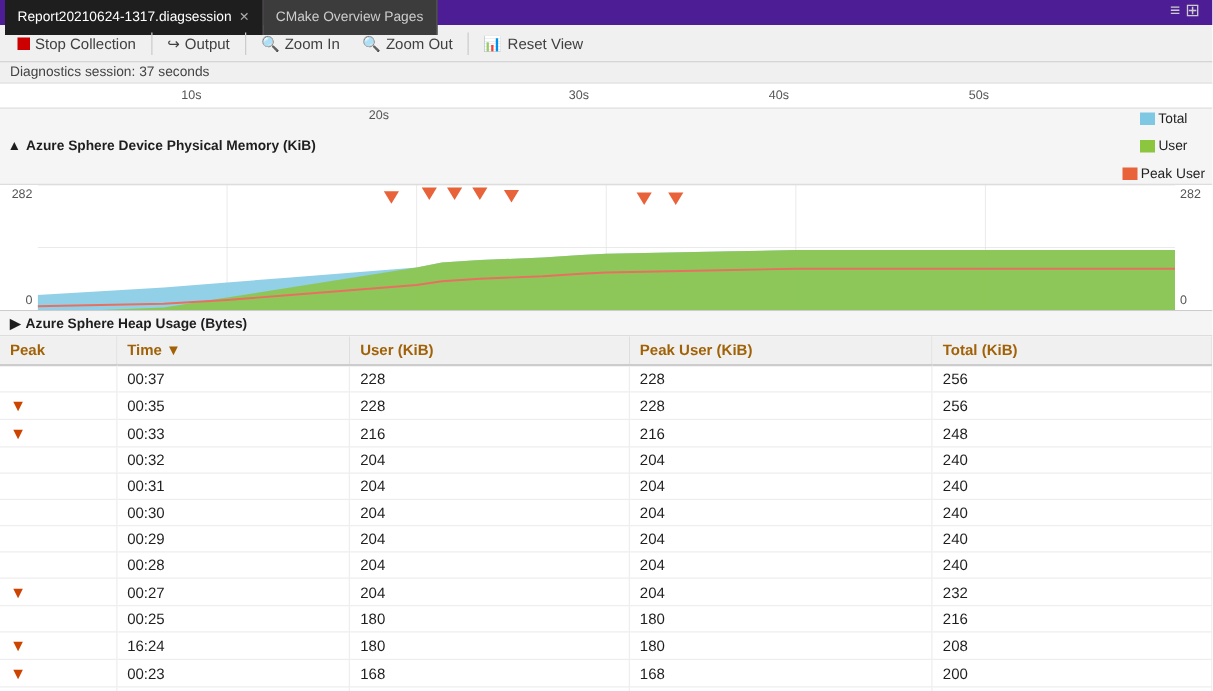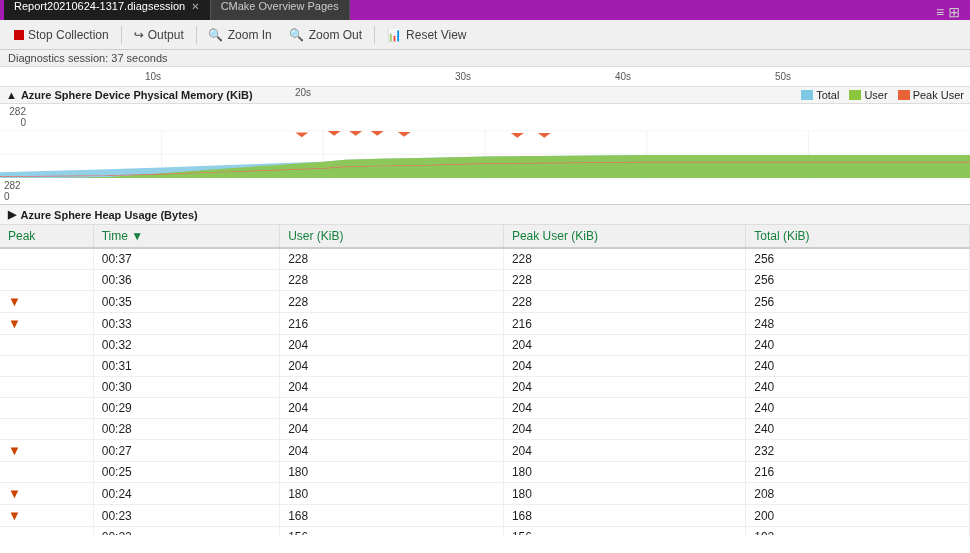--- a/index.html
+++ b/index.html
@@ -1,57 +1,57 @@
 <!DOCTYPE html>
 <html><head>
   <meta charset="utf-8">
   <style>
     * { box-sizing: border-box; margin: 0; padding: 0; }
     body { font-family: 'Segoe UI', Arial, sans-serif; font-size: 12px; background: #fff; color: #1e1e1e; overflow: hidden; width: 970px; height: 553px; }
 
     
-    .tab-bar { display: flex; align-items: flex-end; background: #a21caf; height: 20px; padding: 0 4px; }
+    .tab-bar { display: flex; align-items: flex-start; background: #4c1d95; height: 20px; padding: 0 4px; }
     .tab { display: flex; align-items: center; height: 28px; padding: 0 10px; font-size: 11px; color: #ccc; cursor: pointer; white-space: nowrap; gap: 6px; background: #3c3c3c; border-right: 1px solid #555; }
     .tab.active { background: #1e1e1e; color: #fff; }
     .tab .close-btn { font-size: 10px; color: #aaa; cursor: pointer; }
     .tab-actions { margin-left: auto; display: flex; gap: 4px; padding-right: 6px; color: #ccc; font-size: 14px; cursor: pointer; }
 
     
     .toolbar { display: flex; align-items: center; background: #f0f0f0; border-bottom: 1px solid #ccc; height: 30px; padding: 0 6px; gap: 2px; }
     .toolbar-btn { display: flex; align-items: center; gap: 4px; padding: 3px 8px; font-size: 12px; cursor: pointer; background: transparent; border: none; color: #404040; }
     .toolbar-sep { width: 1px; height: 18px; background: #ccc; margin: 0 2px; }
     .stop-icon { width: 10px; height: 10px; background: #c00; display: inline-block; }
 
     
     .session-label { background: #f0f0f0; padding: 2px 8px; font-size: 11px; color: #444; border-bottom: 1px solid #ddd; }
 
     
     .chart-container { background: #fff; border-bottom: 1px solid #ccc; }
     .chart-header { display: flex; align-items: center; padding: 2px 6px; background: #f5f5f5; border-bottom: 1px solid #ddd; }
     .chart-title { font-size: 11px; font-weight: bold; color: #1e1e1e; display: flex; align-items: center; gap: 4px; }
-    .chart-legend { margin-left: auto; display: flex; gap: 10px; align-items: center; font-size: 11px; }
+    .chart-legend { margin-left: auto; display: flex; gap: 10px; align-items: center; font-size: 11px; flex-direction: column; }
     .legend-item { display: flex; align-items: center; gap: 3px; }
     .legend-swatch { width: 12px; height: 10px; display: inline-block; }
 
-    .chart-wrapper { position: relative; height: 100px; display: flex; flex-direction: column; }
+    .chart-wrapper { position: relative; height: 100px; display: flex; }
     .chart-y-axis { width: 30px; display: flex; flex-direction: column; justify-content: space-between; align-items: flex-end; padding: 2px 4px; font-size: 10px; color: #555; }
     .chart-y-axis-right { width: 30px; display: flex; flex-direction: column; justify-content: space-between; align-items: flex-start; padding: 2px 4px; font-size: 10px; color: #555; }
     .chart-svg-area { flex: 1; position: relative; overflow: hidden; }
 
     
     .time-axis { display: flex; align-items: center; padding: 0 30px; background: #fff; border-bottom: 1px solid #ddd; height: 20px; position: relative; font-size: 10px; color: #555; }
 
     
     .section-collapsed { padding: 3px 8px; background: #f5f5f5; border-bottom: 1px solid #ddd; font-size: 11px; font-weight: bold; cursor: pointer; display: flex; align-items: center; gap: 4px; }
 
     
     .table-container { overflow-y: auto; height: 310px; position: relative; }
     .data-table { width: 100%; border-collapse: collapse; }
     .data-table thead { position: sticky; top: 0; background: #f0f0f0; z-index: 10; }
-    .data-table th { padding: 4px 8px; text-align: left; border-bottom: 2px solid #ccc; border-right: 1px solid #ddd; font-size: 12px; font-weight: 400; color: #15803d; white-space: nowrap; cursor: pointer; }
+    .data-table th { padding: 4px 8px; text-align: left; border-bottom: 2px solid #ccc; border-right: 1px solid #ddd; font-size: 12px; font-weight: 700; color: #a16207; white-space: nowrap; cursor: pointer; }
     .data-table td { padding: 3px 8px; border-bottom: 1px solid #eee; border-right: 1px solid #eee; font-size: 12px; color: #1e1e1e; }
 
     .col-peak { width: 50px; }
     .col-time { width: 100px; }
     .col-user { width: 120px; }
     .col-peak-user { width: 130px; }
     .col-total { width: 120px; }
   </style>
 </head>
 <body>
@@ -192,27 +192,20 @@
       </thead>
       <tbody id="table-body">
       <tr>
     <td style="color:#cc4400; font-size:13px;"></td>
     <td>00:37</td>
     <td>228</td>
     <td>228</td>
     <td>256</td>
   </tr>
           <tr>
-    <td style="color:#cc4400; font-size:13px;"></td>
-    <td>00:36</td>
-    <td>228</td>
-    <td>228</td>
-    <td>256</td>
-  </tr>
-          <tr>
     <td style="color:#cc4400; font-size:13px;">▼</td>
     <td>00:35</td>
     <td>228</td>
     <td>228</td>
     <td>256</td>
   </tr>
           <tr>
     <td style="color:#cc4400; font-size:13px;">▼</td>
     <td>00:33</td>
     <td>216</td>
@@ -263,21 +256,21 @@
   </tr>
           <tr>
     <td style="color:#cc4400; font-size:13px;"></td>
     <td>00:25</td>
     <td>180</td>
     <td>180</td>
     <td>216</td>
   </tr>
           <tr>
     <td style="color:#cc4400; font-size:13px;">▼</td>
-    <td>00:24</td>
+    <td>16:24</td>
     <td>180</td>
     <td>180</td>
     <td>208</td>
   </tr>
           <tr>
     <td style="color:#cc4400; font-size:13px;">▼</td>
     <td>00:23</td>
     <td>168</td>
     <td>168</td>
     <td>200</td>

